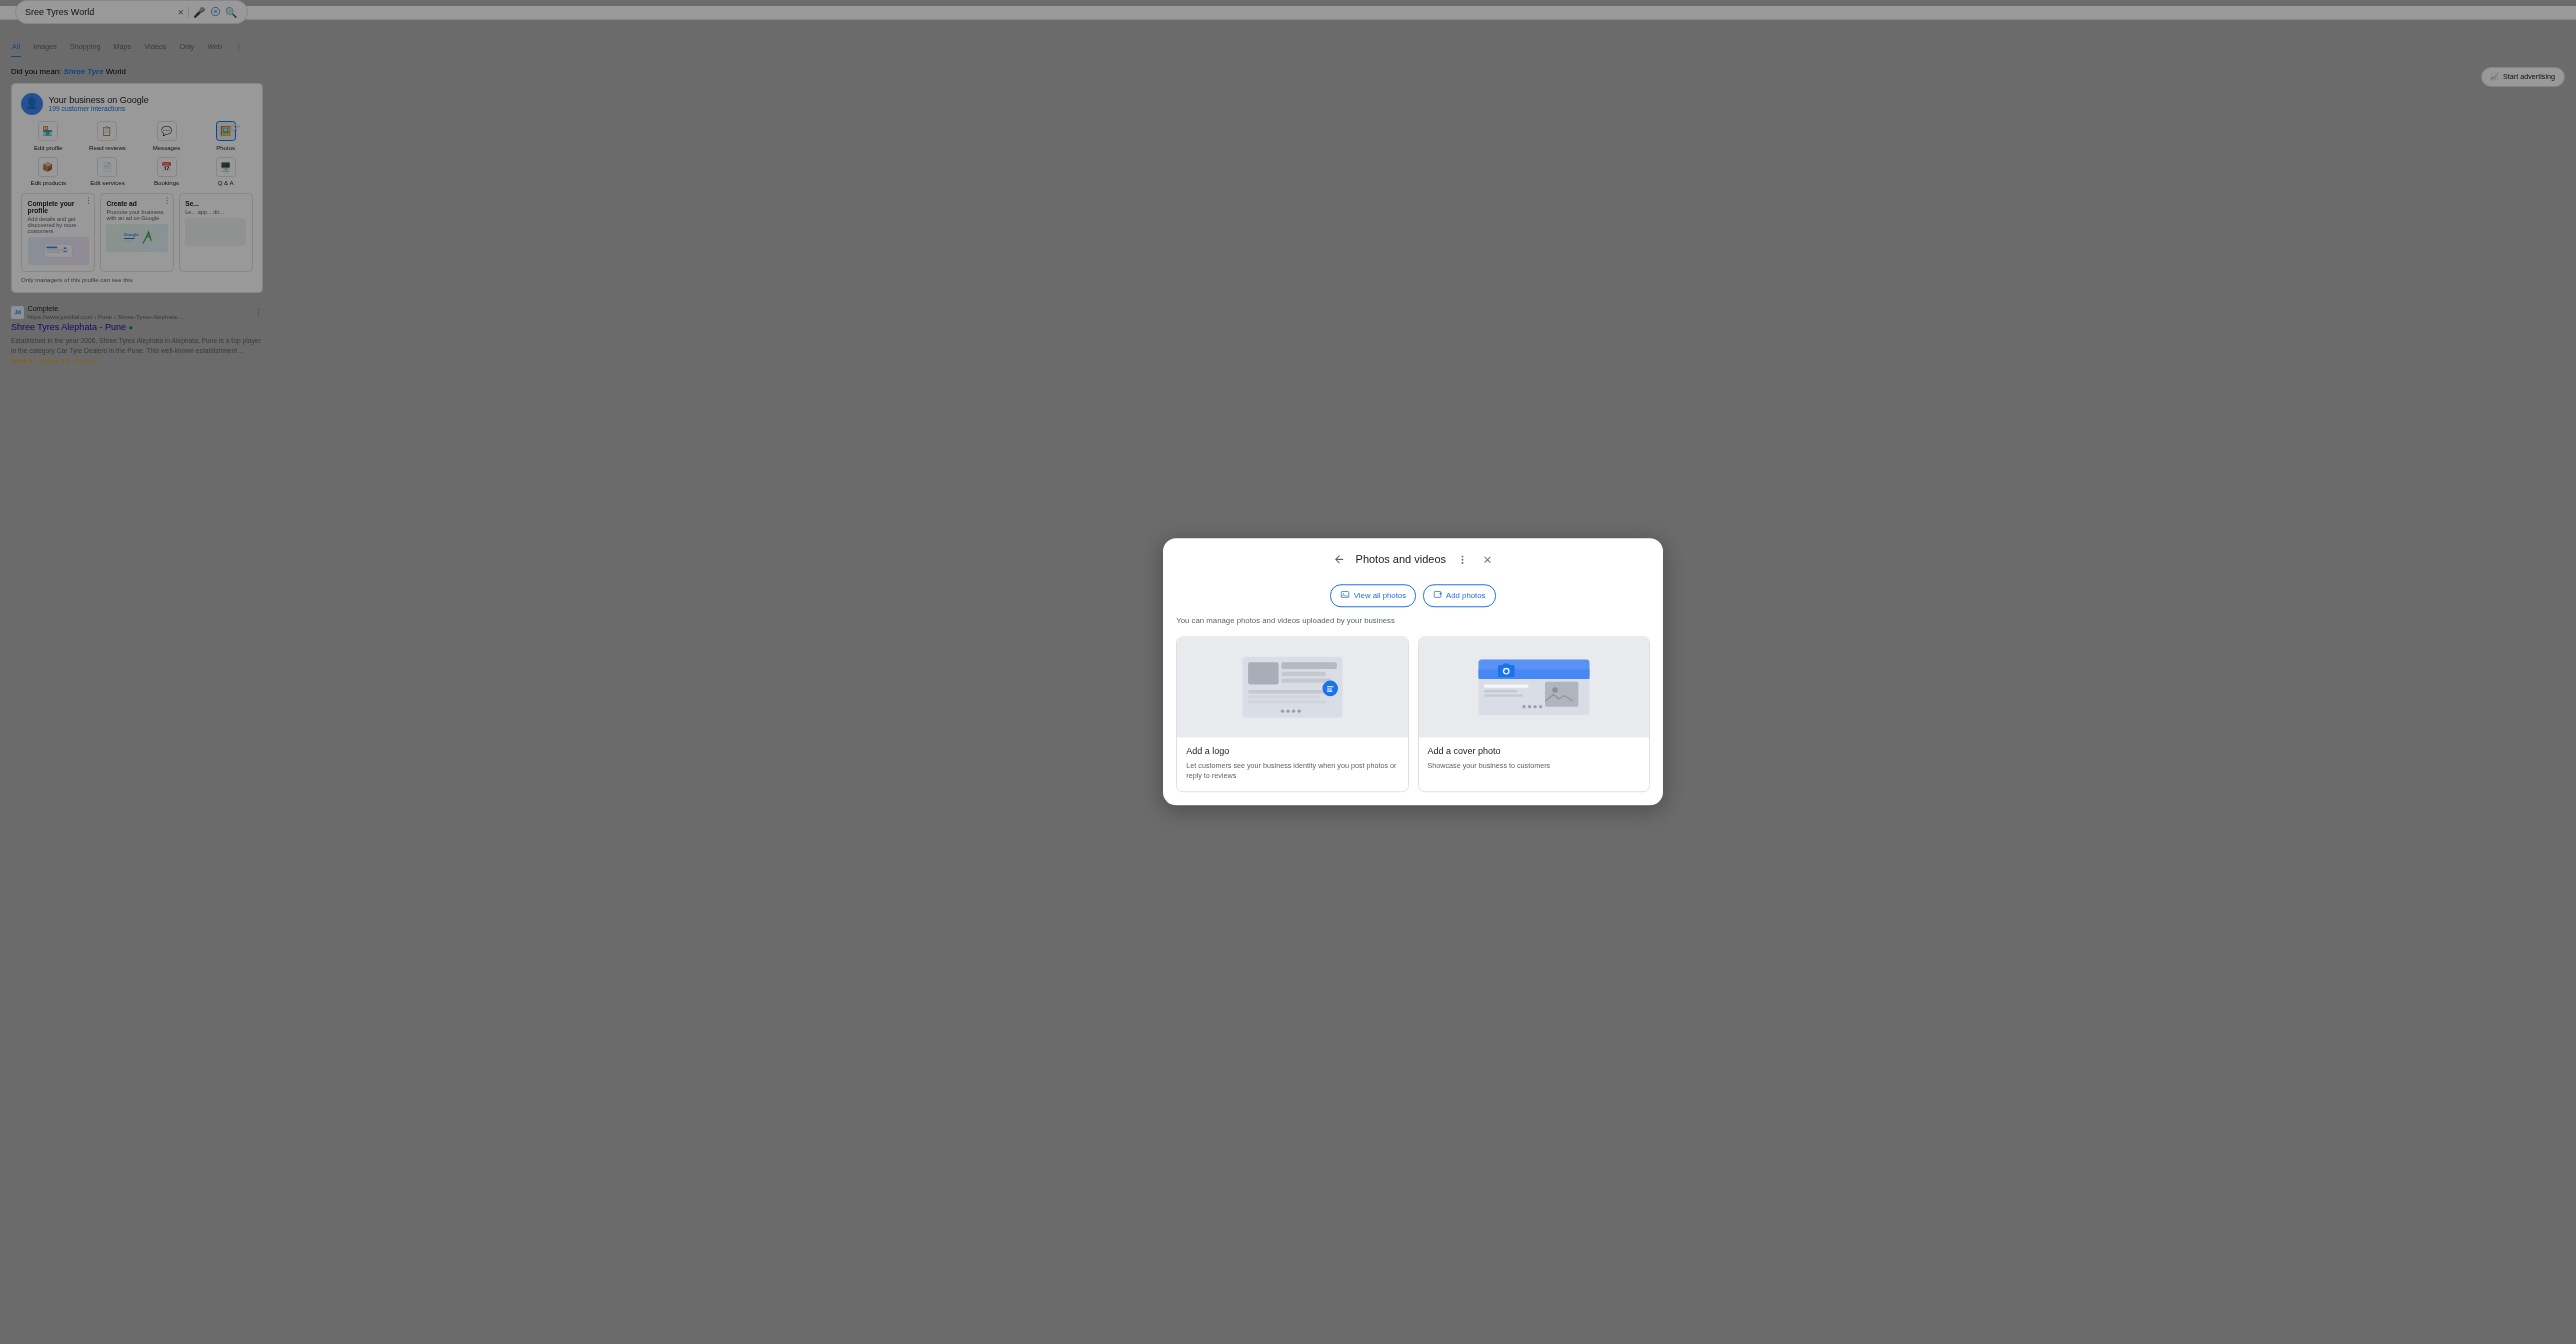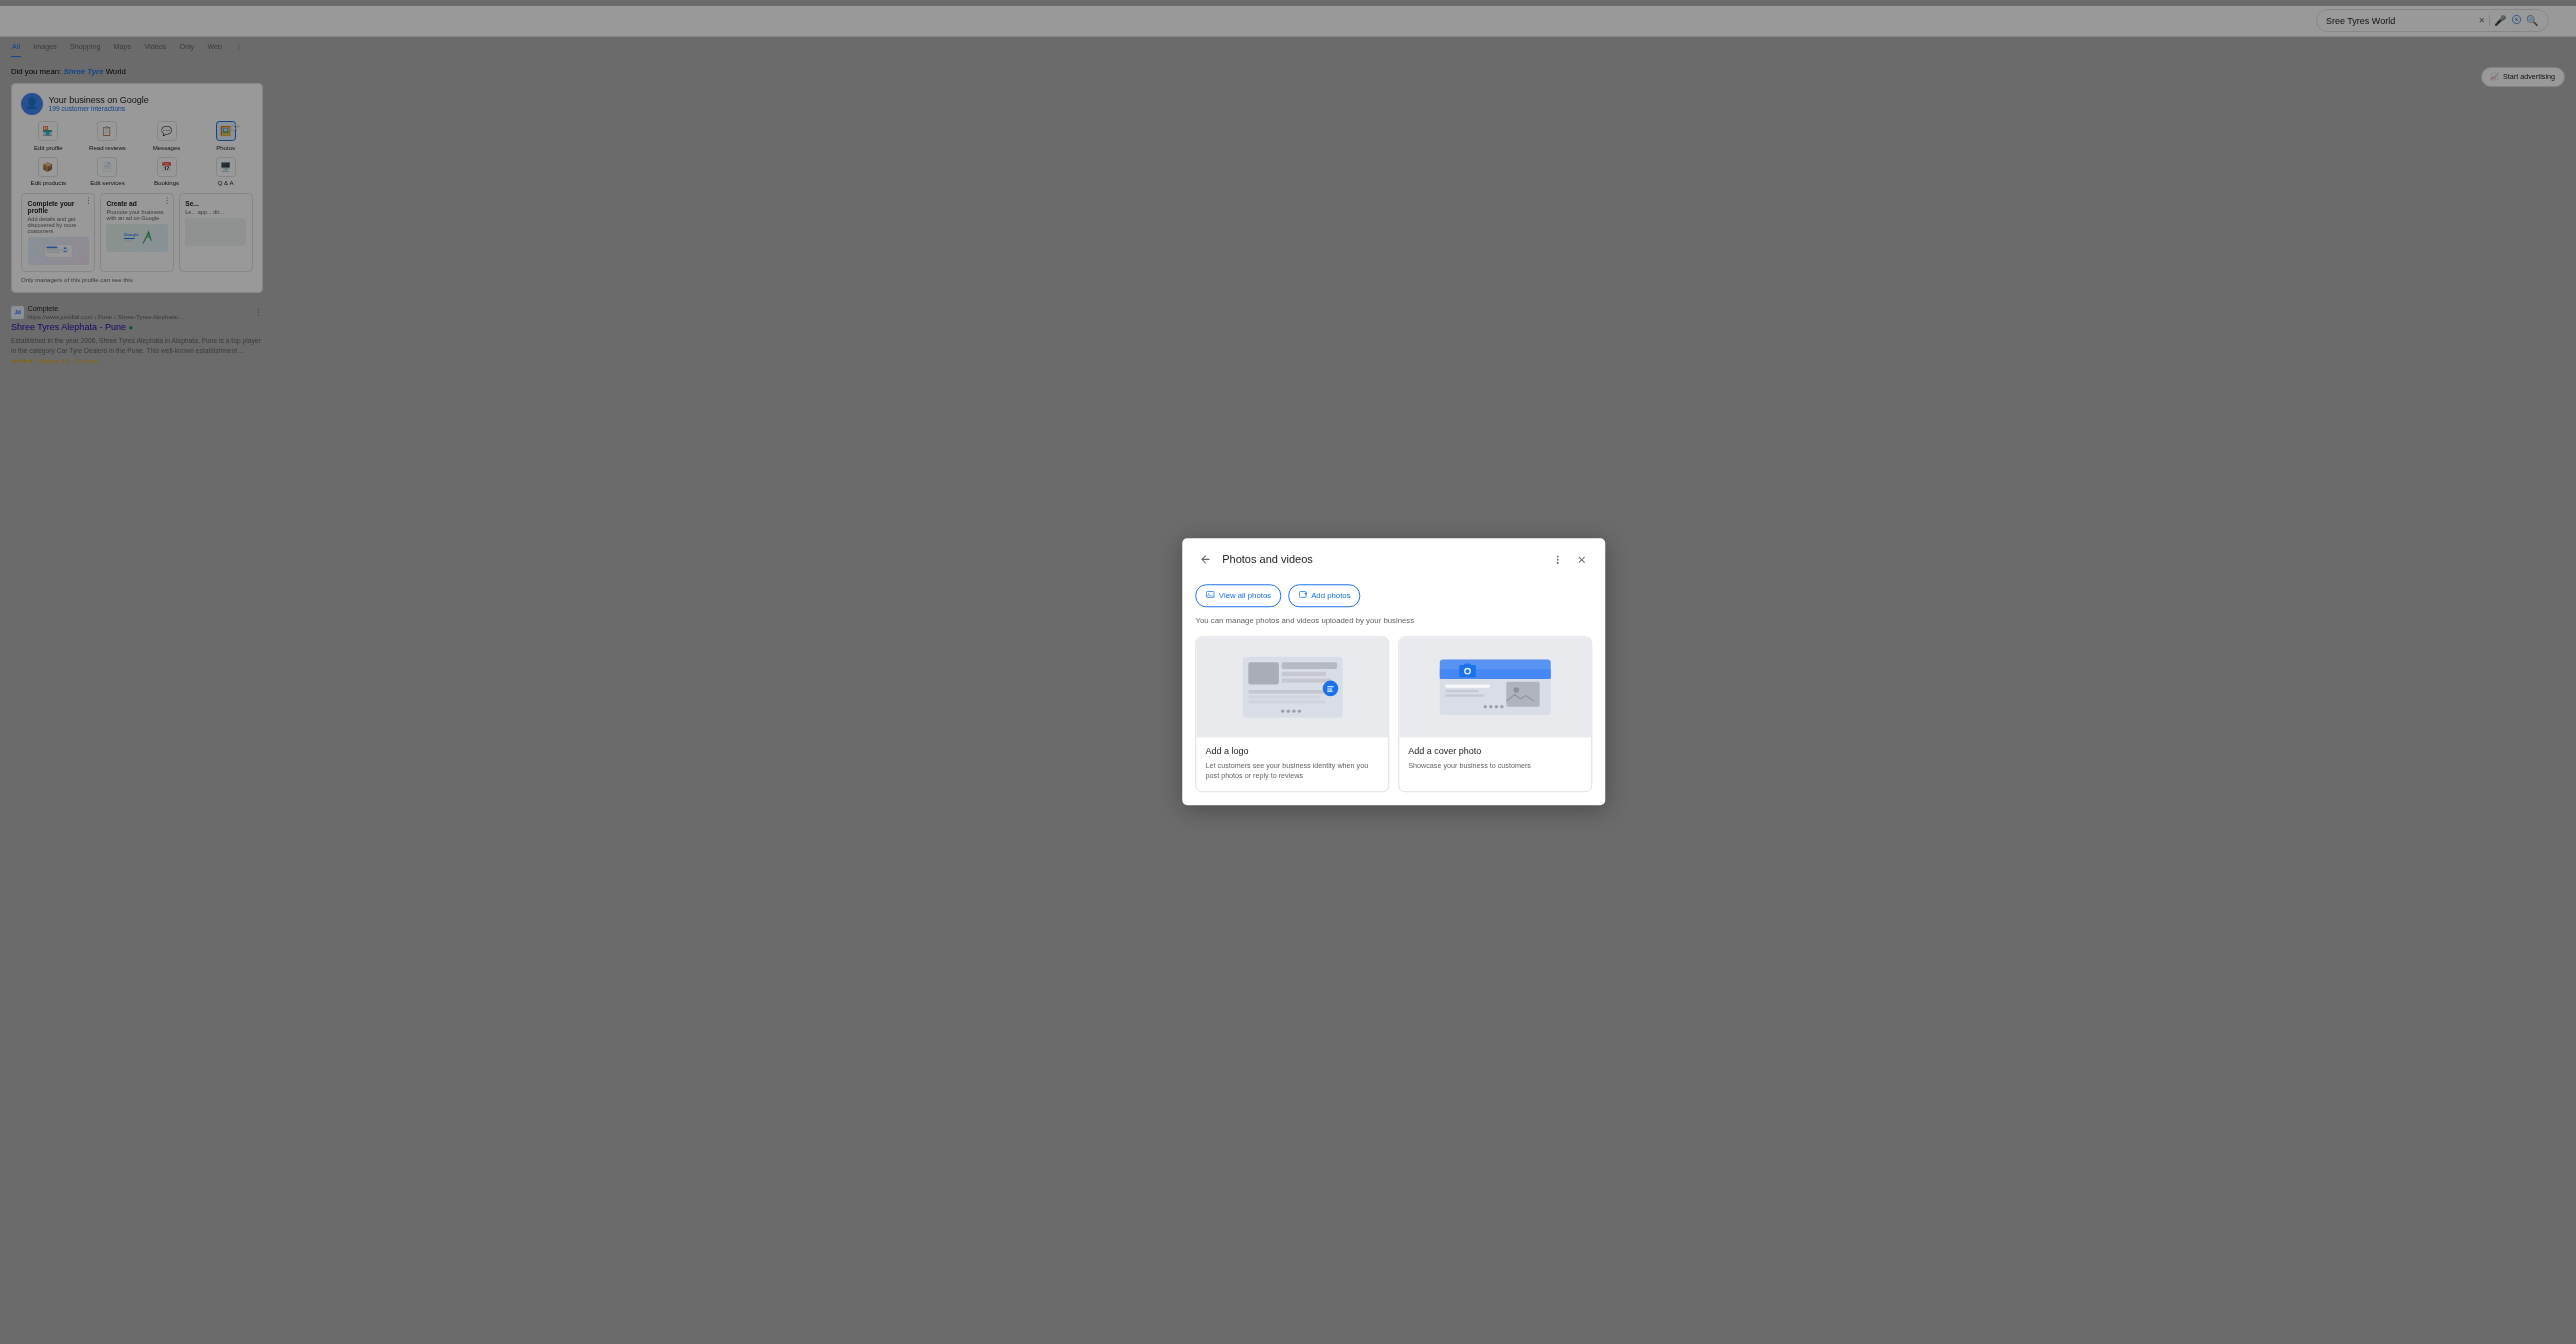--- a/index.html
+++ b/index.html
@@ -20,29 +20,28 @@
       filter: brightness(0.7);
       z-index: 0;
     }
 
     
     .search-bar-area {
       position: absolute;
       top: 5.6px;
       left: 0;
       right: 0;
-      height: 31px;
+      height: 14px;
       background: #fff;
       border-bottom: 0.6px solid #e0e0e0;
       display: flex;
       align-items: center;
-      padding: 0 27px;
+      padding: 0 15px;
       gap: 5.6px;
       z-index: 1;
-      justify-content: flex-end;
     }
 
     .search-input-bg {
       display: flex;
       align-items: center;
       border: 0.6px solid #dfe1e5;
       border-radius: 13.3px;
       padding: 4.4px 9px;
       width: 233px;
       background: #fff;
@@ -279,29 +278,30 @@
       background: rgba(0,0,0,0.4);
       z-index: 10;
     }
 
     
     .modal {
       position: absolute;
       top: 50%;
       left: 50%;
       transform: translate(-25%, -50%);
-      width: 423px;
+      width: 500px;
       max-height: 85vh;
       background: #fff;
-      border-radius: 5px;
+      border-radius: 13px;
       box-shadow: 0 4.4px 22px rgba(0,0,0,0.3);
       z-index: 20;
       overflow: hidden;
       display: flex;
       flex-direction: column;
+      align-items: center;
     }
 
     .modal-header {
       display: flex;
       align-items: center;
       padding: 11px 13.3px;
       border-bottom: none;
       gap: 6.7px;
     }
 

